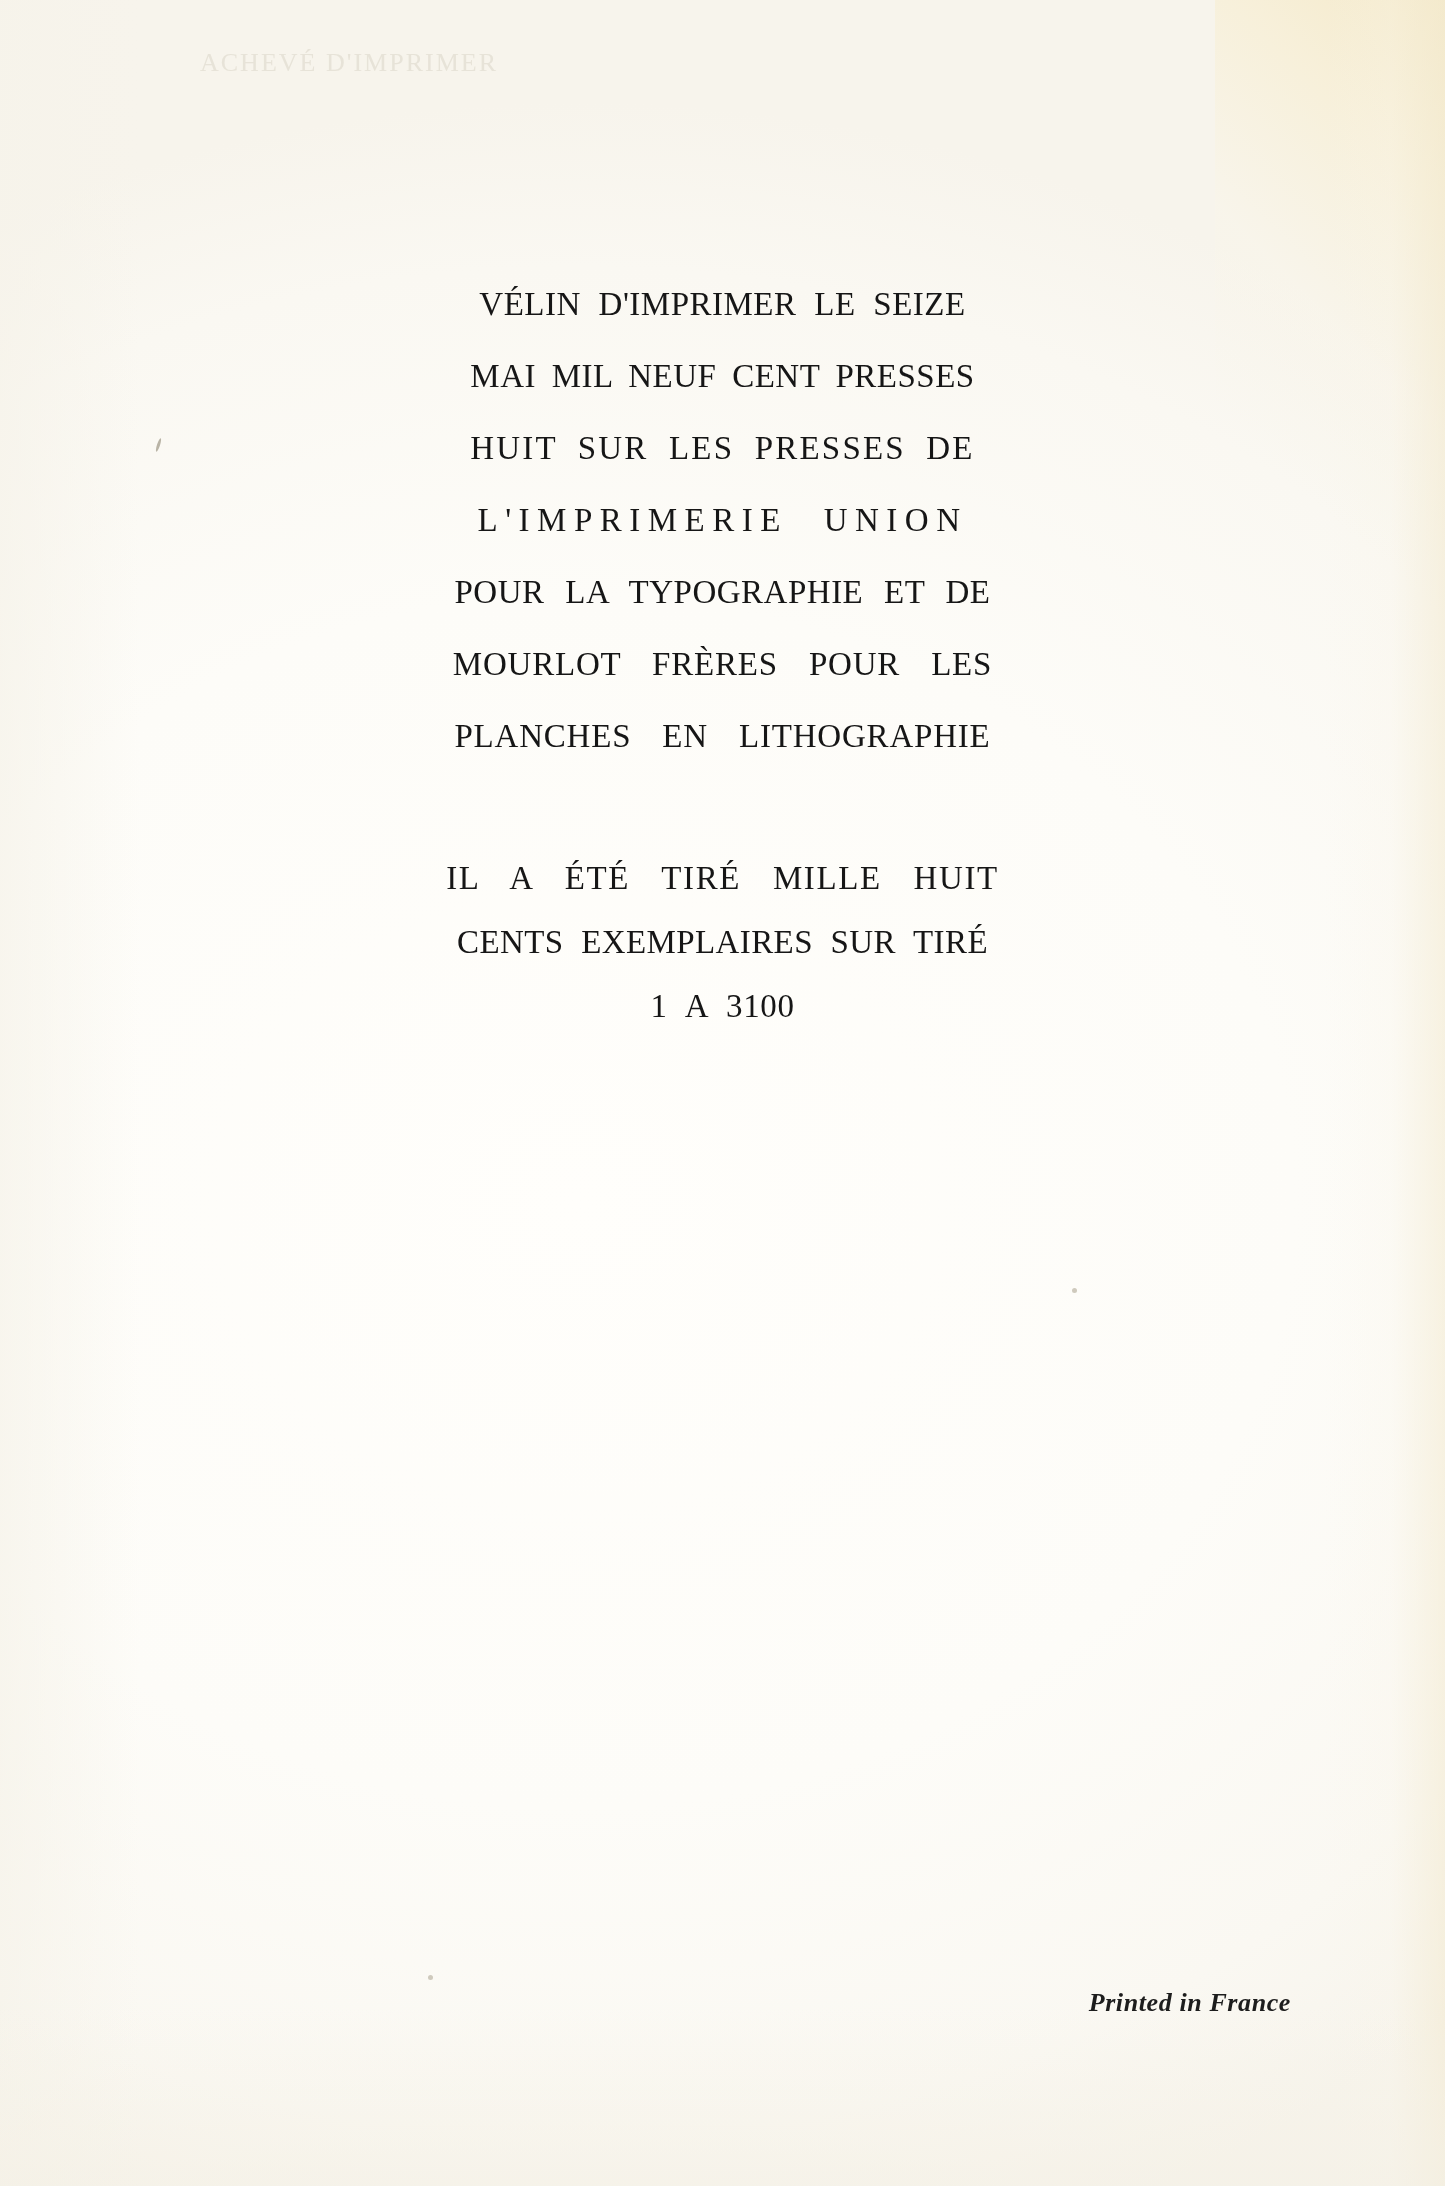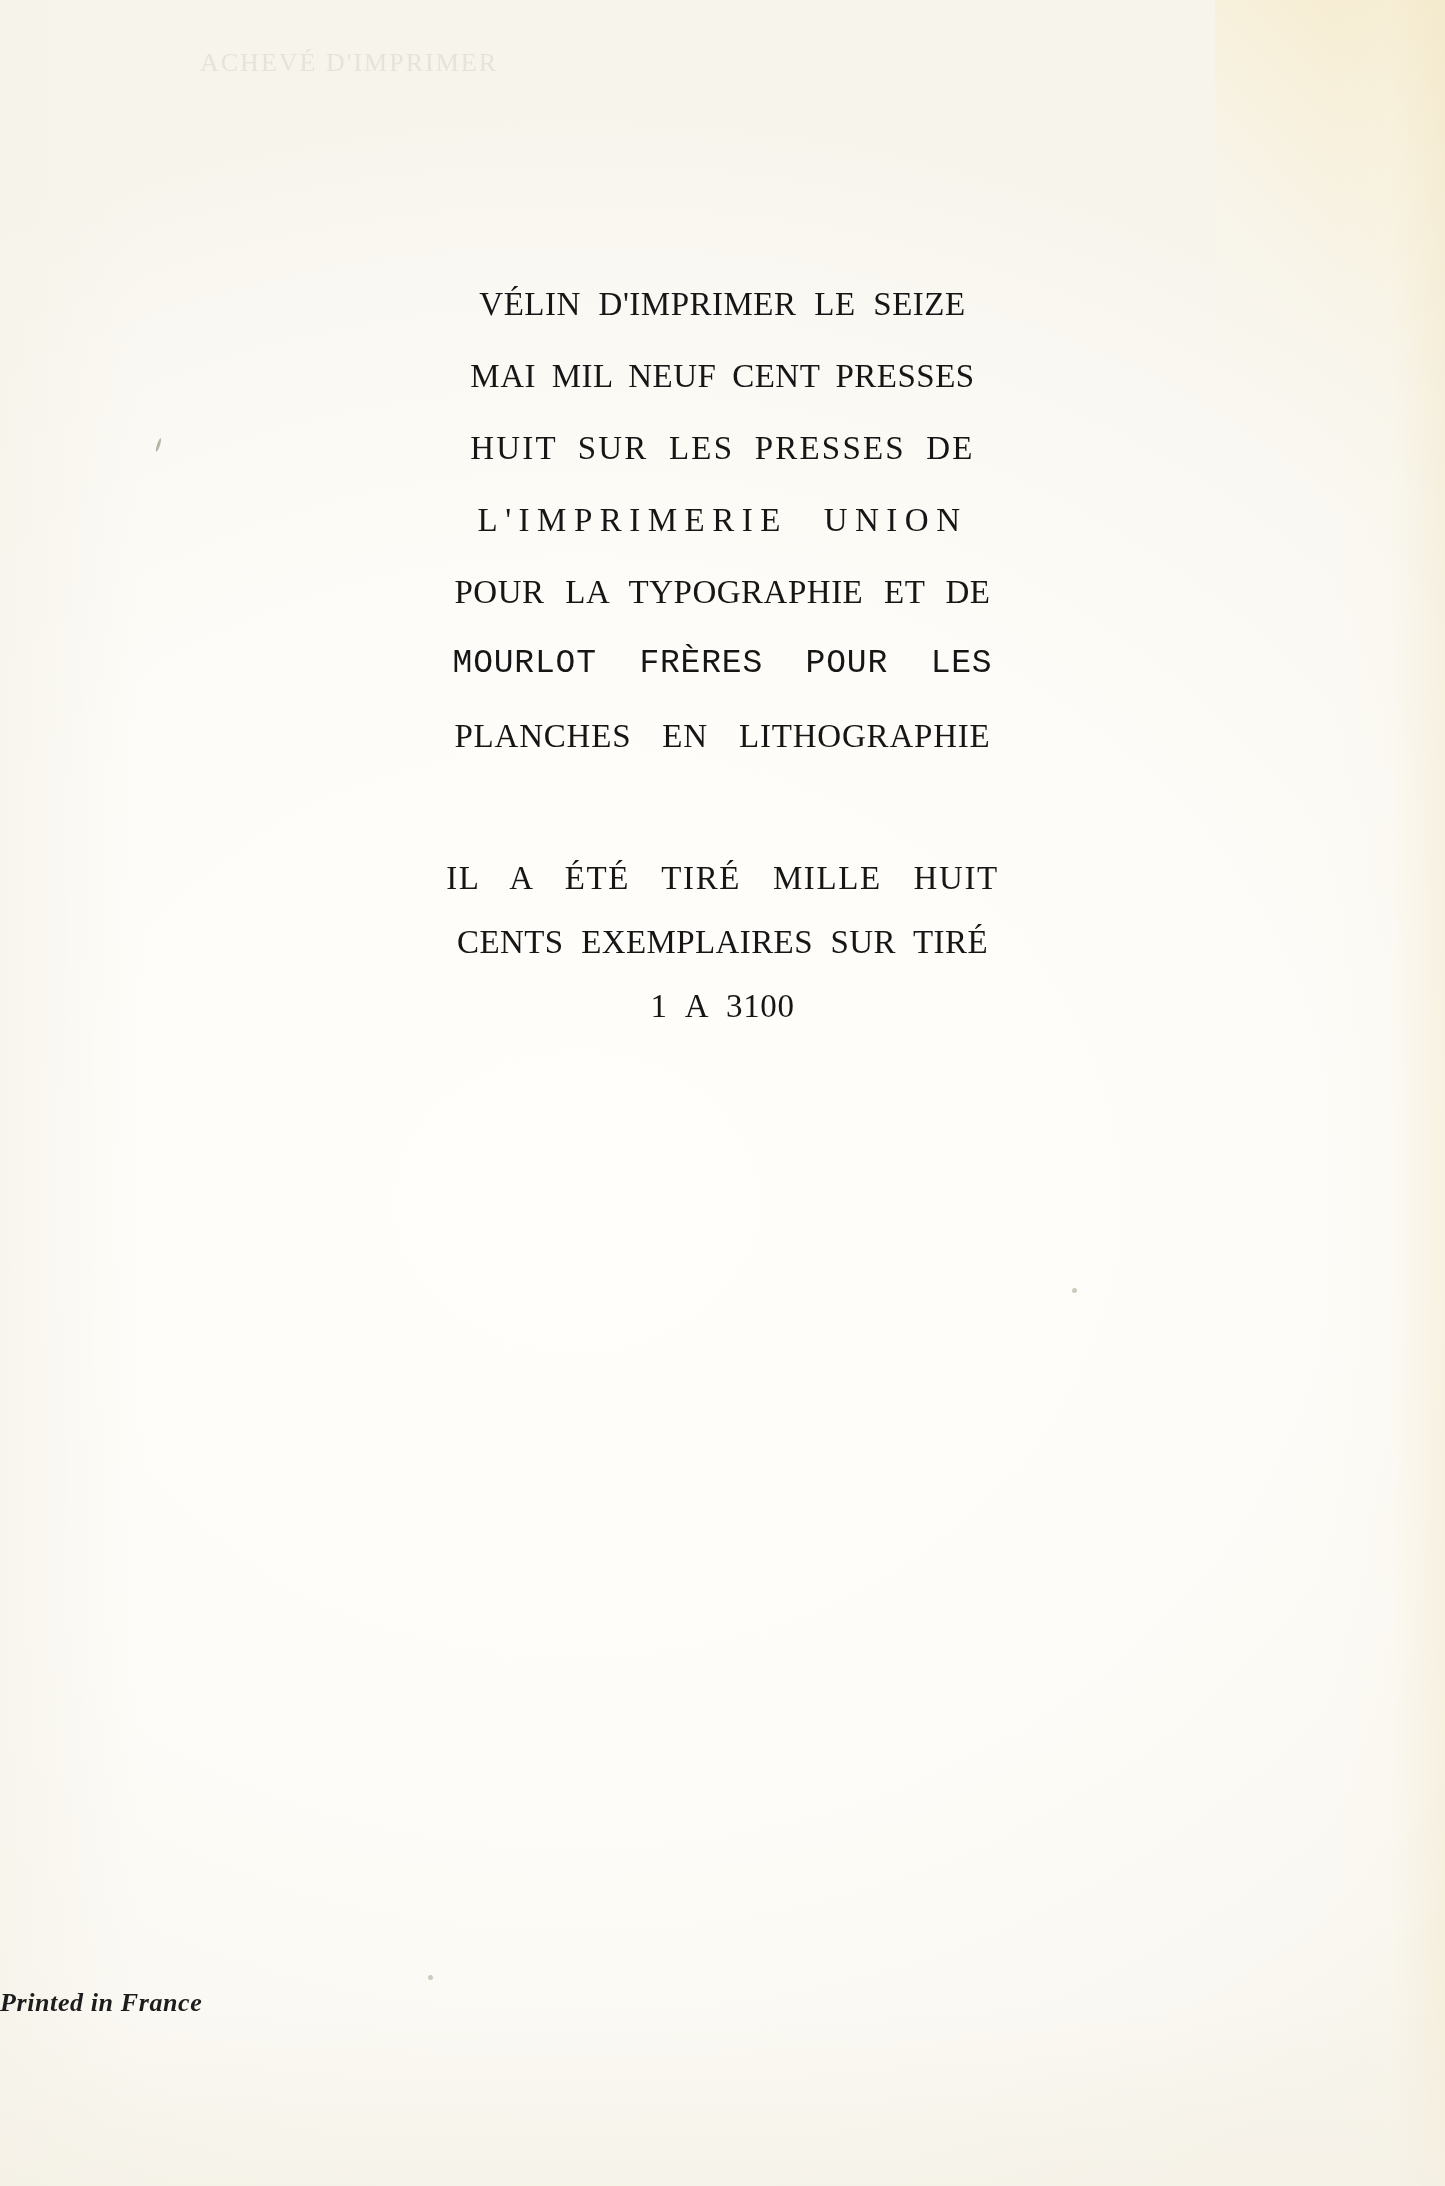--- a/index.html
+++ b/index.html
@@ -92,40 +92,40 @@
     white-space: nowrap;
     text-align: center;
   }
 
   
   .ls0 { letter-spacing: 0.5px; word-spacing: 9px; }
   .ls1 { letter-spacing: 0.5px; word-spacing: 7px; }
   .ls2 { letter-spacing: 2.2px; word-spacing: 10px; }
   .ls3 { letter-spacing: 7.5px; word-spacing: 20px; }
   .ls4 { letter-spacing: 0.5px; word-spacing: 12px; }
-  .ls5 { letter-spacing: 0.8px; word-spacing: 22px; font-family: Liberation Mono, monospace; }
+  .ls5 { letter-spacing: 0.8px; word-spacing: 22px; }
   .ls6 { letter-spacing: 0.8px; word-spacing: 22px; }
 
   .gap {
     height: 74px;
   }
 
   .ls7 { letter-spacing: 1.6px; word-spacing: 22px; text-align: center; }
   .ls8 { letter-spacing: 0.4px; word-spacing: 9px; }
   .ls9 { letter-spacing: 3.6px; word-spacing: 16px; }
   .lsA { letter-spacing: 0.6px; word-spacing: 10px; }
 
   .tight-lines .line { line-height: 64px; }
 
   #footer {
     position: absolute;
     left: 0;
     top: 1988px;
     width: 1291px;
-    text-align: left;
+    text-align: right;
   }
   #footer .printed {
     font-family: "Liberation Serif", serif;
     font-style: italic;
     font-size: 26px;
     font-weight: 700;
     color: #1d1d1d;
     letter-spacing: 0.6px;
   }
 

